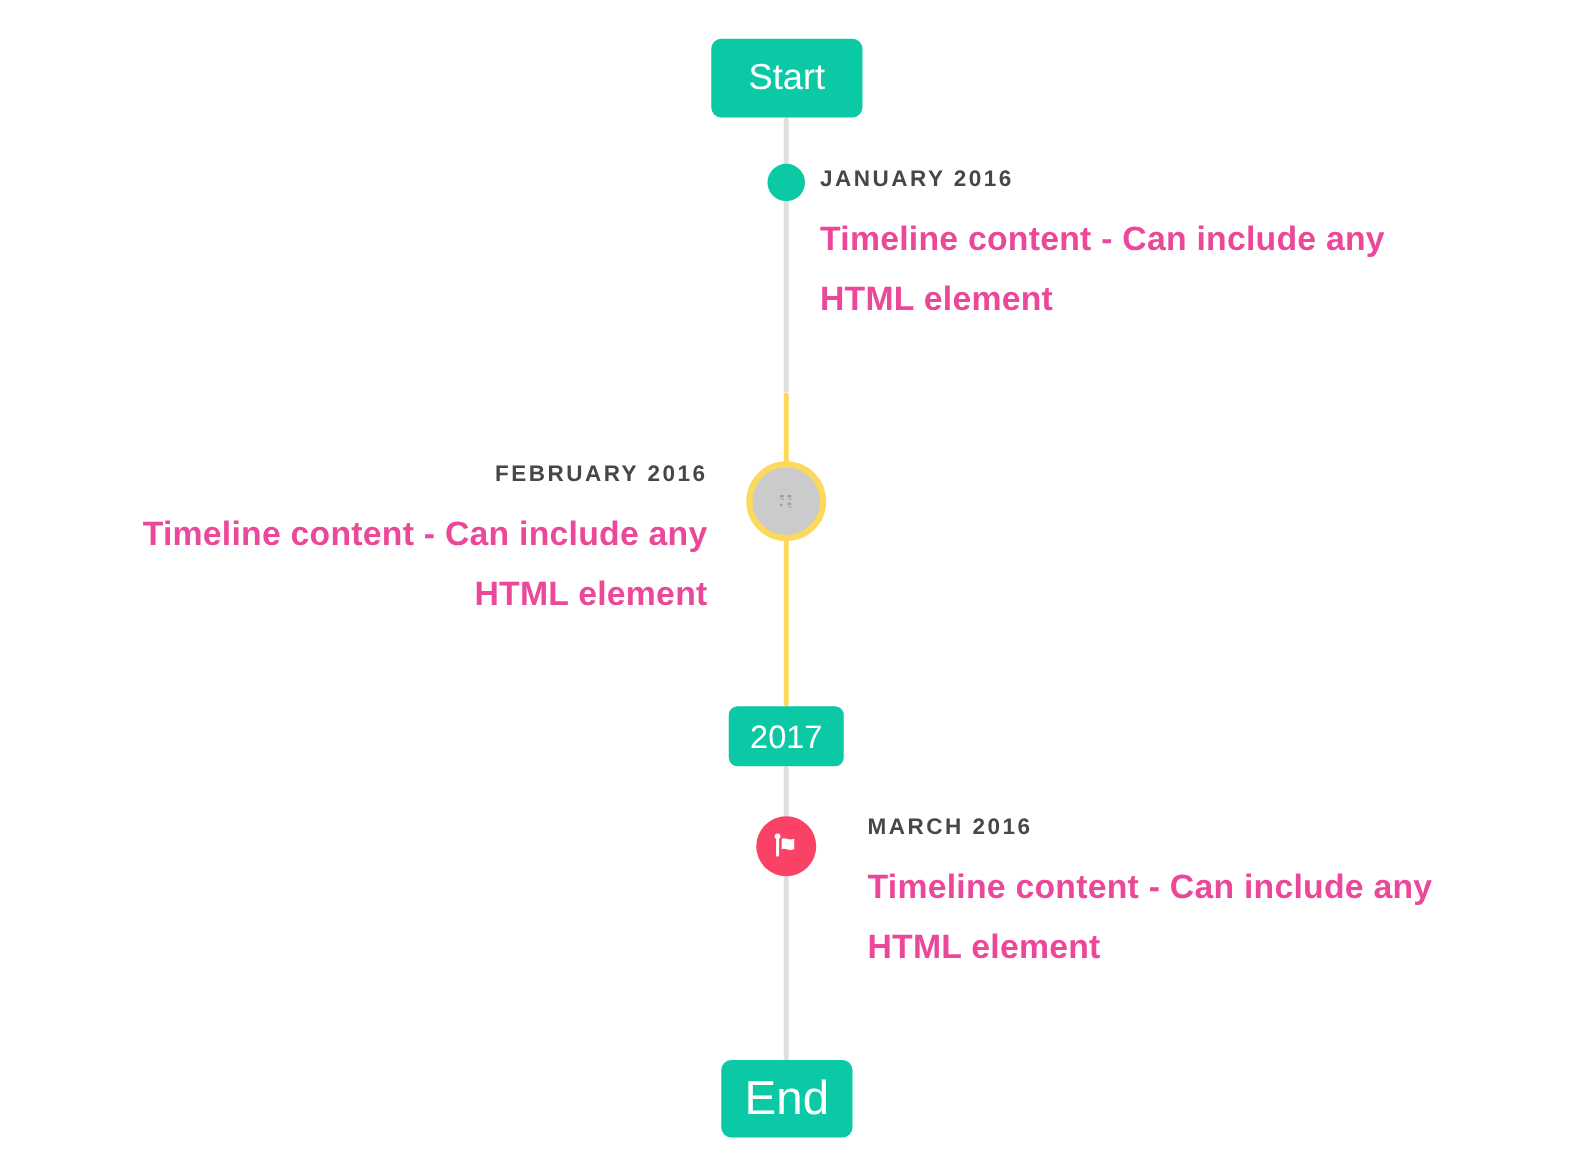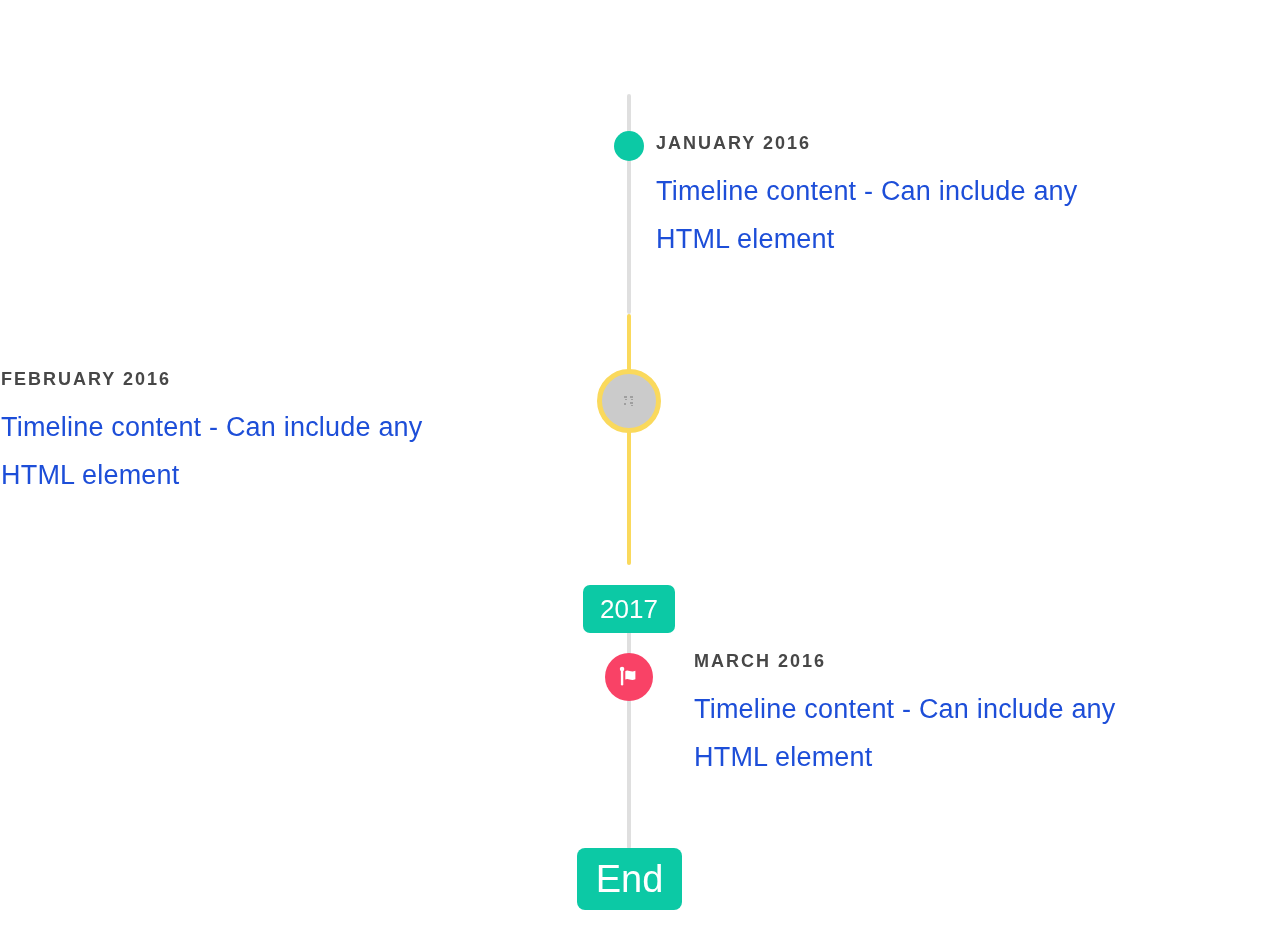--- a/index.html
+++ b/index.html
@@ -37,21 +37,21 @@
     color: #ffffff;
     border-radius: 8px;
     border: none;
     font-family: "Liberation Sans", "DejaVu Sans", sans-serif;
     cursor: pointer;
   }
   .start-btn { left: 569px; top: 31px;  width: 121px; height: 63px; font-size: 29px; }
   .end-btn   { left: 577px; top: 848px; width: 105px; height: 62px; font-size: 38px; }
   .year-badge {
     left: 583px; top: 565px; width: 92px; height: 48px;
-    font-size: 26px; border-radius: 7px; cursor: default; margin-top: 20px;
+    font-size: 26px; border-radius: 7px; cursor: default;
   }
 
   
   .marker { position: absolute; border-radius: 50%; }
   .dot-marker {
     left: 614px; top: 131px; width: 30px; height: 30px;
     background: #0cc9a5;
   }
   .avatar-marker {
     left: 597px; top: 369px; width: 64px; height: 64px;
@@ -61,52 +61,53 @@
   }
   .flag-marker {
     left: 605px; top: 653px; width: 48px; height: 48px;
     background: #f94266;
     display: flex; align-items: center; justify-content: center;
   }
 
   
   .item { position: absolute; width: 565px; }
   .item-right { text-align: left; }
-  .item-left  { text-align: left; }
+  .item-left  { text-align: right; }
   .item-jan { left: 656px; top: 132px; }
   .item-feb { right: 702px; top: 368px; }
   .item-mar { left: 694px; top: 650px; }
 
   .item-title {
     font-size: 18px;
     font-weight: 700;
     letter-spacing: 2px;
     color: #474747;
     line-height: 22px;
   }
   .item-content {
     margin-top: 13px;
     font-size: 27px;
-    color: #1d4ed8;
+    color: #ec4899;
     line-height: 48px;
     letter-spacing: 0.2px;
-    font-weight: 400;
+    font-weight: 700;
   }
 
   .icon-svg { display: block; }
 </style>
 </head>
 <body>
 
 <div id="canvas">
 
   <div class="line-seg line-gray seg-top"></div>
   <div class="line-seg line-yellow seg-middle"></div>
   <div class="line-seg line-gray seg-bottom"></div>
 
+  <button class="pill start-btn">Start</button>
 
   <div class="marker dot-marker"></div>
   <div class="item item-right item-jan">
     <div class="item-title">JANUARY 2016</div>
     <div class="item-content">
       <div>Timeline content - Can include any</div>
       <div>HTML element</div>
     </div>
   </div>
 

